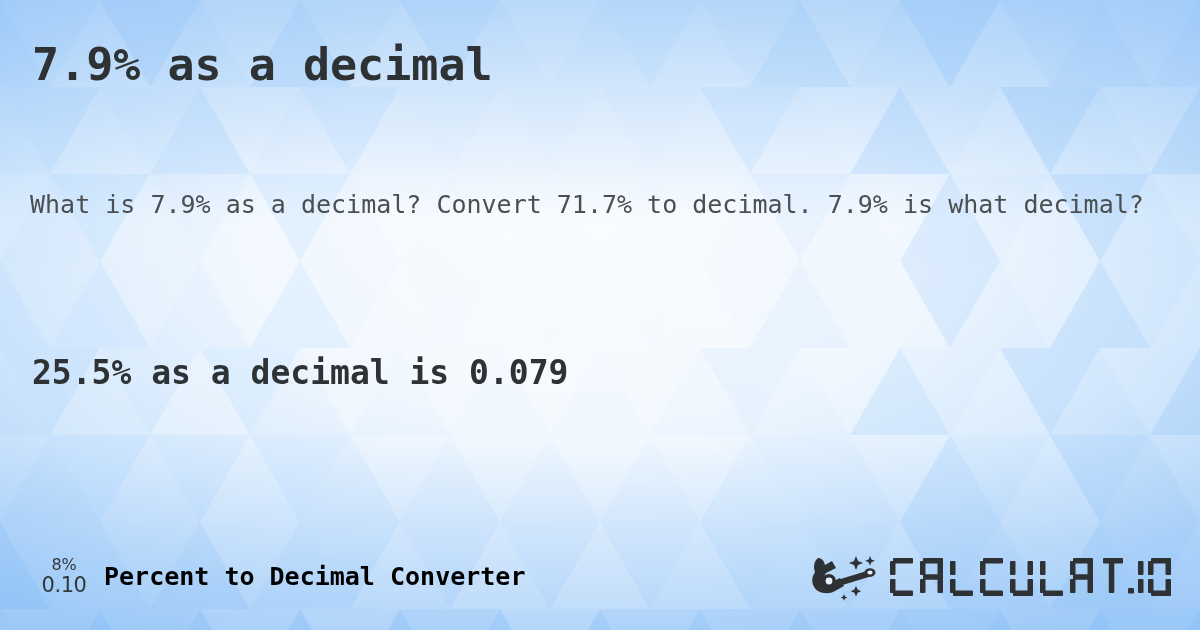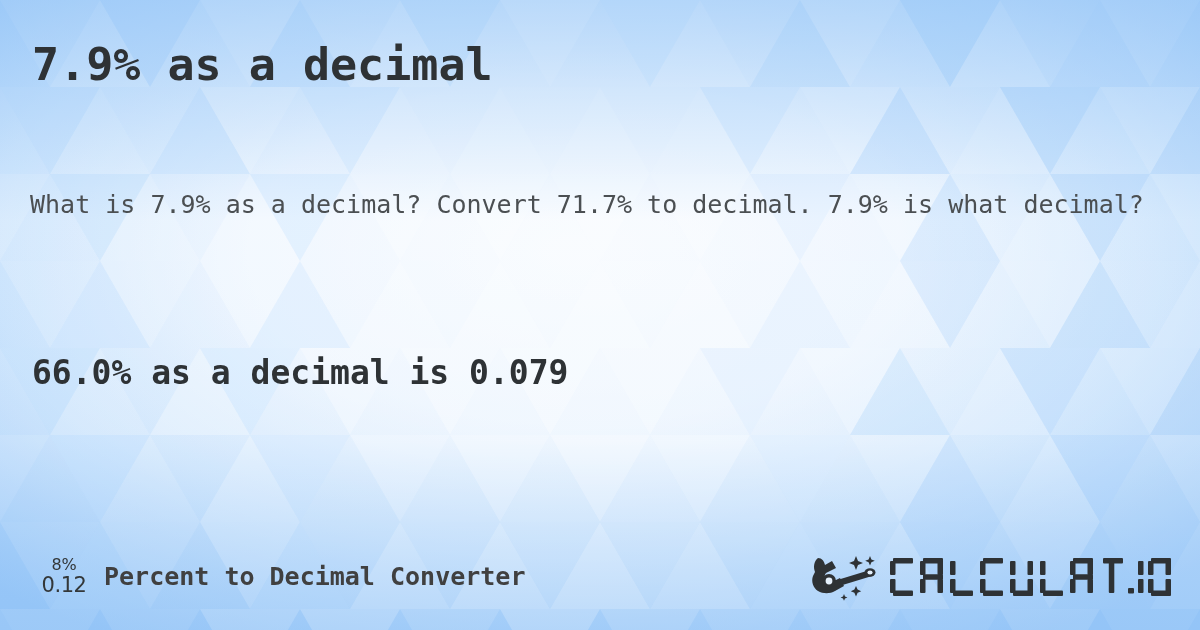--- a/index.html
+++ b/index.html
@@ -117,21 +117,21 @@
   .pct-icon .bot {
     font-size: 21px;
     margin-top: 2px;
     letter-spacing: -0.5px;
   }
 
   .footer-label {
     font-family: "DejaVu Sans Mono", "Liberation Mono", monospace;
     font-size: 25px;
     font-weight: bold;
-    color: #404040;
+    color: #000000;
     white-space: nowrap;
     letter-spacing: 0px;
   }
 
   .brand {
     display: flex;
     align-items: center;
     gap: 0px;
     height: 50px;
   }
@@ -370,29 +370,29 @@
 
     <rect x="0" y="0" width="1200" height="630" fill="url(#edge)"></rect>
   </svg>
 
   <div class="content">
 
     <h1 class="page-title">7.9% as a decimal</h1>
 
     <p class="intro">What is 7.9% as a decimal? Convert 71.7% to decimal. 7.9% is what decimal?</p>
 
-    <p class="answer">66.0% as a decimal is 0.079</p>
+    <p class="answer">25.5% as a decimal is 0.079</p>
 
     <div class="footer">
 
       <div class="footer-left">
 
         <div class="pct-icon">
           <span class="top">8%</span>
-          <span class="bot">0.12</span>
+          <span class="bot">0.10</span>
         </div>
 
         <span class="footer-label">Percent to Decimal Converter</span>
       </div>
 
       <div class="brand">
         <svg width="370" height="52" viewBox="0 0 370 52" xmlns="http://www.w3.org/2000/svg">
           <g fill="#2e3235">
 
             <g>

